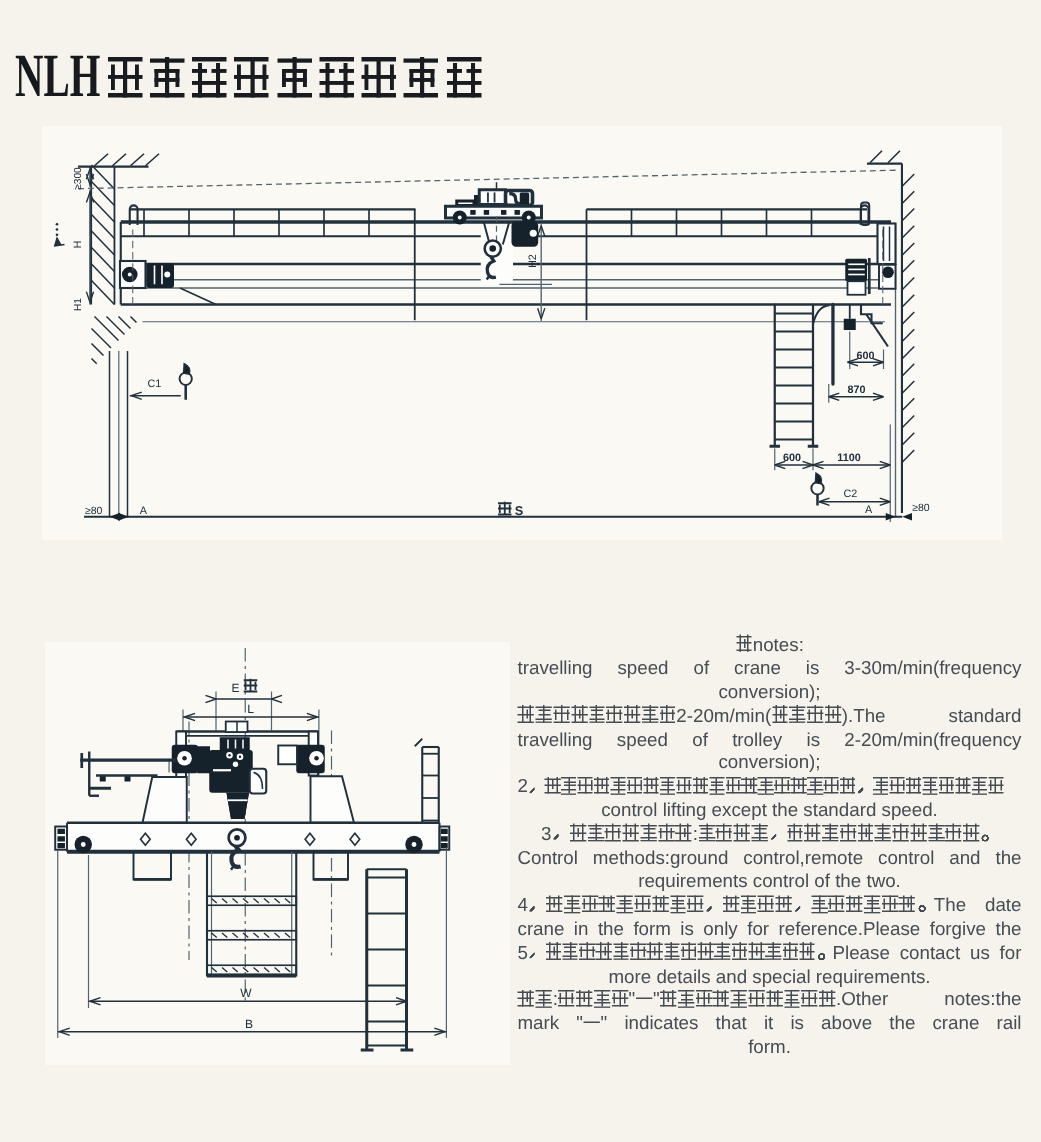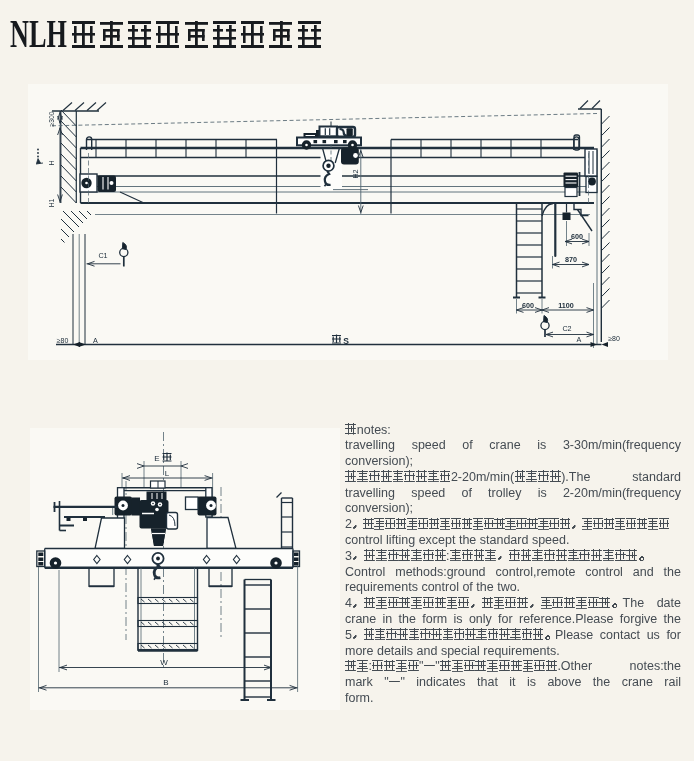--- a/index.html
+++ b/index.html
@@ -1,16 +1,16 @@
 <!DOCTYPE html>
 <html><head><meta charset="utf-8">
 <style>
 html,body{margin:0;padding:0;width:694px;height:761px;background:#f6f3ec;overflow:hidden}
 body{font-family:"Liberation Sans",sans-serif;position:relative}
-#title{position:absolute;left:10px;top:18px;white-space:nowrap}
+#title{position:absolute;left:10px;top:35px;white-space:nowrap}
 #title b{font-family:"Liberation Serif",serif;font-weight:bold;font-size:41px;color:#16191d;display:inline-block;transform:scaleX(0.64);transform-origin:0 100%;vertical-align:bottom;line-height:30px;margin-right:-30px}
 i.t,i.t1,i.t2{display:inline-block;width:24.6px;height:27px;margin:0 1.85px;vertical-align:bottom;background-repeat:no-repeat}
 i.t{background:
 linear-gradient(#181b1f,#181b1f) 0.8px 0/23px 3px,
 linear-gradient(#181b1f,#181b1f) 0.8px 11.5px/23px 2.6px,
 linear-gradient(#181b1f,#181b1f) 0.8px 24px/23px 3px,
 linear-gradient(#181b1f,#181b1f) 11px 0/2.8px 27px,
 linear-gradient(#181b1f,#181b1f) 2.8px 5px/2.6px 17px,
 linear-gradient(#181b1f,#181b1f) 19.4px 5px/2.6px 17px;background-repeat:no-repeat}
 i.t1{background:
@@ -29,21 +29,21 @@
 linear-gradient(#181b1f,#181b1f) 0.8px 24px/23px 3px,
 linear-gradient(#181b1f,#181b1f) 5.2px 4px/2.7px 23px,
 linear-gradient(#181b1f,#181b1f) 16.8px 4px/2.7px 23px;background-repeat:no-repeat}
 #notes{position:absolute;left:345px;top:422.5px;width:336px;font-size:12.5px;line-height:15.8px;color:#454c53;letter-spacing:0}
 #notes div{white-space:nowrap}
 #notes .j{text-align:justify;text-align-last:justify}
 #notes .n8 i{width:10.35px;margin:0 0.3px}
 #notes .n9{word-spacing:-0.3px}
 #notes .n17{word-spacing:-1.3px}
 #notes .n17 i{width:10.6px;margin:0 0.35px}
-#notes .l{text-align:left}
+#notes .l{text-align:center}
 #notes i{display:inline-block;width:10.9px;height:11.6px;margin:0 0.45px;vertical-align:-1px;background-repeat:no-repeat}
 i.g{background:
 linear-gradient(#454c53,#454c53) 0 0.5px/10.9px 1.2px,
 linear-gradient(#454c53,#454c53) 0 5px/10.9px 1.1px,
 linear-gradient(#454c53,#454c53) 0 10.4px/10.9px 1.2px,
 linear-gradient(#454c53,#454c53) 4.9px 0/1.2px 11.6px,
 linear-gradient(#454c53,#454c53) 1px 2.3px/1.1px 7.2px,
 linear-gradient(#454c53,#454c53) 8.7px 2.3px/1.1px 7.2px}
 i.g1{background:
 linear-gradient(#454c53,#454c53) 0 1px/10.9px 1.2px,

